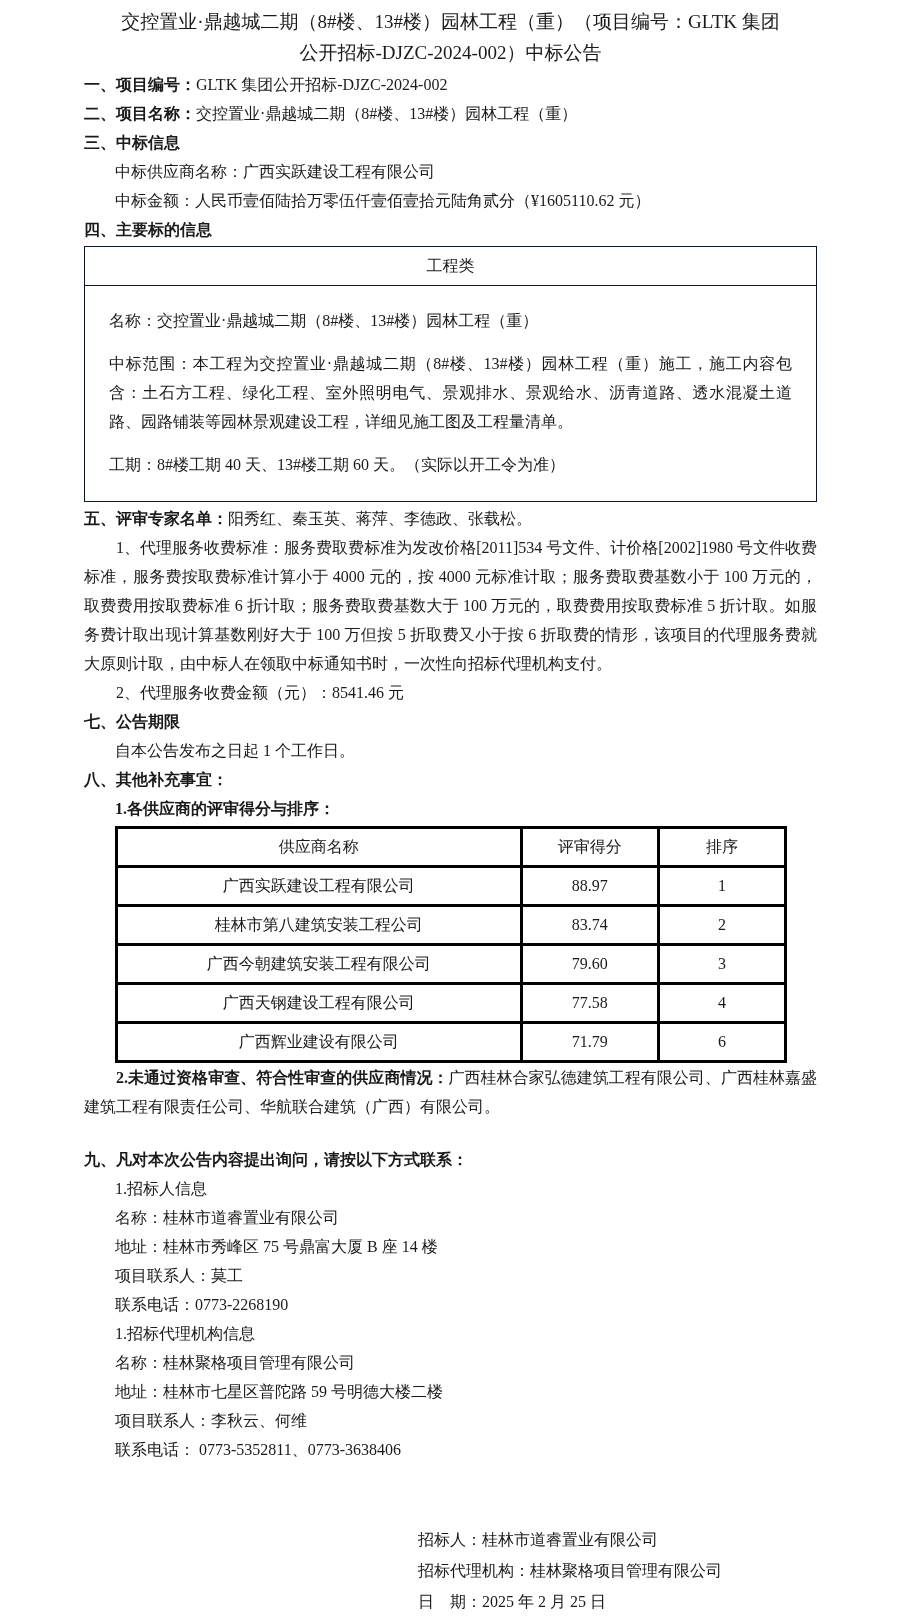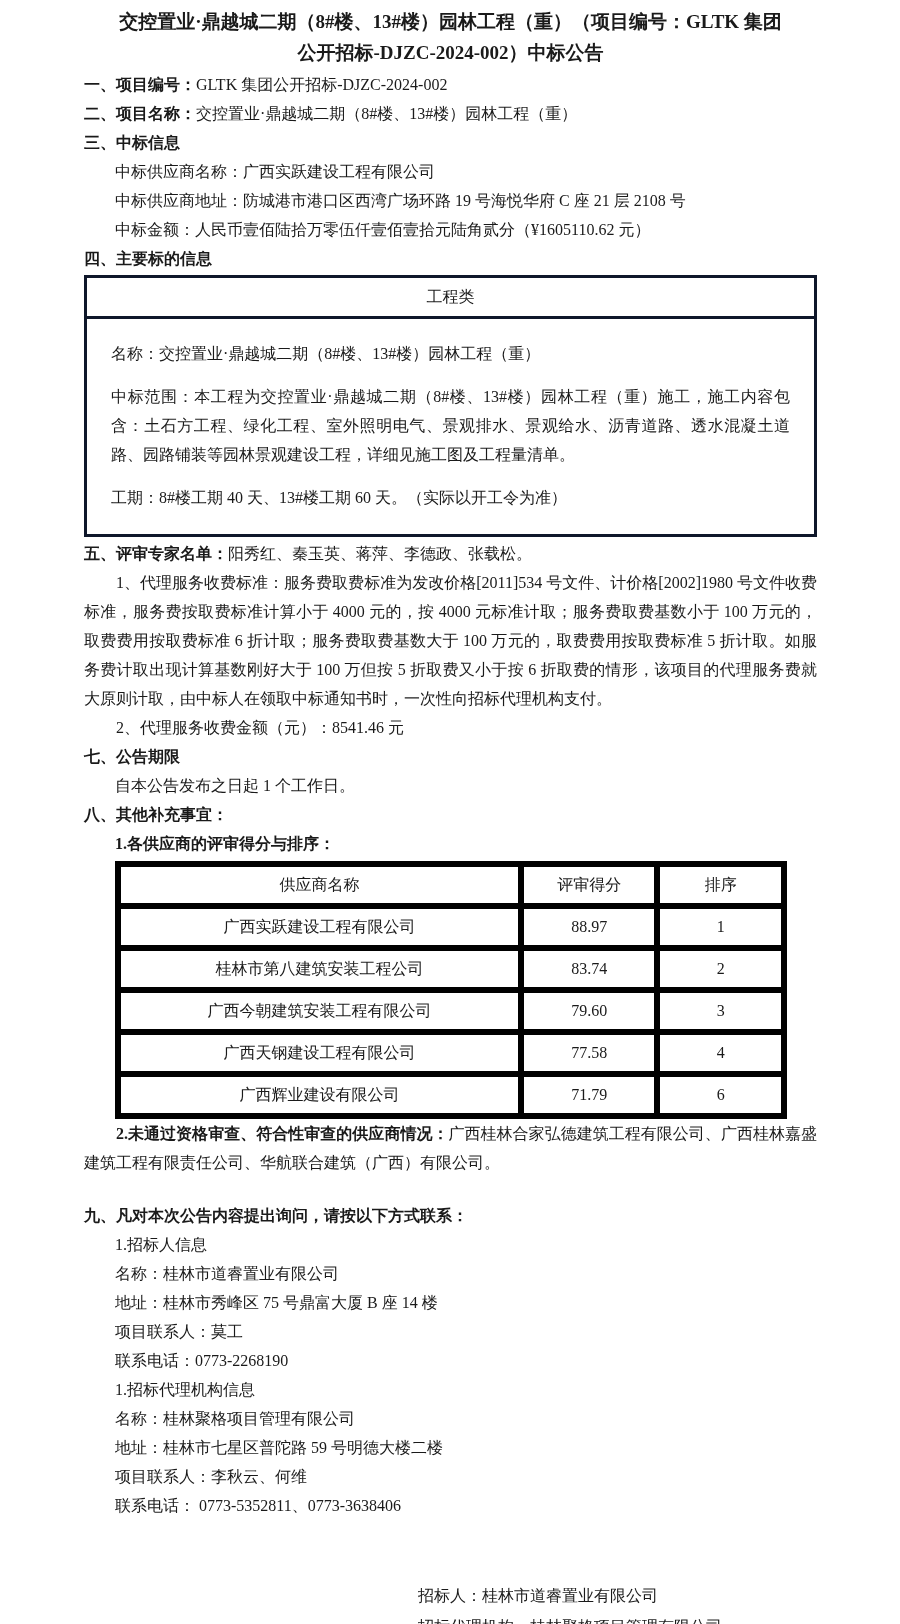--- a/index.html
+++ b/index.html
@@ -8,50 +8,50 @@
     width:900px; height:1624px;
     box-sizing:border-box;
     padding:6px 83px 0 84px;
     background:#ffffff;
     color:#1a1a1a;
     font-family:"Liberation Serif","DejaVu Serif",serif;
     font-size:16px;
     overflow:hidden;
   }
   .doc-title {
-    font-size:19px; font-weight:bold; text-align:center;
+    font-size:19px; font-weight:normal; text-align:center;
     line-height:31px; margin:0 0 2px 0;
   }
   .line { margin:0; line-height:29px; white-space:nowrap; }
   .b { font-weight:bold; }
   .indent1 { padding-left:31px; }
   .wrap { white-space:normal;margin-top:24px; }
 
   
   table.main-table {
     width:100%; border-collapse:collapse; margin:2px 0 2px 0;
     table-layout:fixed;
   }
-  table.main-table th, table.main-table td { border:3px solid #0f172a; }
+  table.main-table th, table.main-table td { border:1px solid #0f172a; }
   table.main-table th {
     height:36px; font-weight:normal; font-size:16px; text-align:center;
     vertical-align:middle;
   }
   table.main-table td { padding:6px 10px 8px 10px; vertical-align:top; }
   table.main-table td p { margin:14px; line-height:29px; text-align:justify; }
 
   
   .para { margin:0; line-height:29px; text-align:justify; text-indent:2em; }
 
   
   table.score-table {
     width:672px; margin:3px 0 0 31px; border-collapse:collapse; table-layout:fixed;
   }
   table.score-table th, table.score-table td {
-    border:6px solid #000000; height:36px; text-align:center;
+    border:3px solid #000000; height:36px; text-align:center;
     vertical-align:middle; font-weight:normal; font-size:16px;
     padding:0 4px; overflow:hidden;
   }
   col.c-name { width:60.5%; }
   col.c-score { width:20.5%; }
   col.c-rank { width:19%; }
 
   .footer-block { margin:60px 0 0 334px; }
   .footer-block p { margin:0; line-height:31px; white-space:nowrap; }
 </style>
@@ -61,21 +61,20 @@
 <div class="page">
 
   <h1 class="doc-title"><span>交控置业·鼎越城二期（8#楼、13#楼）园林工程（重）（项目编号：GLTK 集团</span><br><span>公开招标-DJZC-2024-002）中标公告</span></h1>
 
   <p class="line"><span class="b">一、项目编号：</span><span>GLTK 集团公开招标-DJZC-2024-002</span></p>
 
   <p class="line"><span class="b">二、项目名称：</span><span>交控置业·鼎越城二期（8#楼、13#楼）园林工程（重）</span></p>
 
   <p class="line b">三、中标信息</p>
   <p class="line indent1"><span>中标供应商名称：</span><span>广西实跃建设工程有限公司</span></p>
-  <p class="line indent1"><span>中标供应商地址：</span><span>防城港市港口区西湾广场环路 19 号海悦华府 C 座 21 层 2108 号</span></p>
   <p class="line indent1"><span>中标金额：</span><span>人民币壹佰陆拾万零伍仟壹佰壹拾元陆角贰分（¥1605110.62 元）</span></p>
 
   <p class="line b">四、主要标的信息</p>
 
   <table class="main-table">
     <tbody>
         <tr>
       <th>工程类</th>
     </tr>
     <tr>

